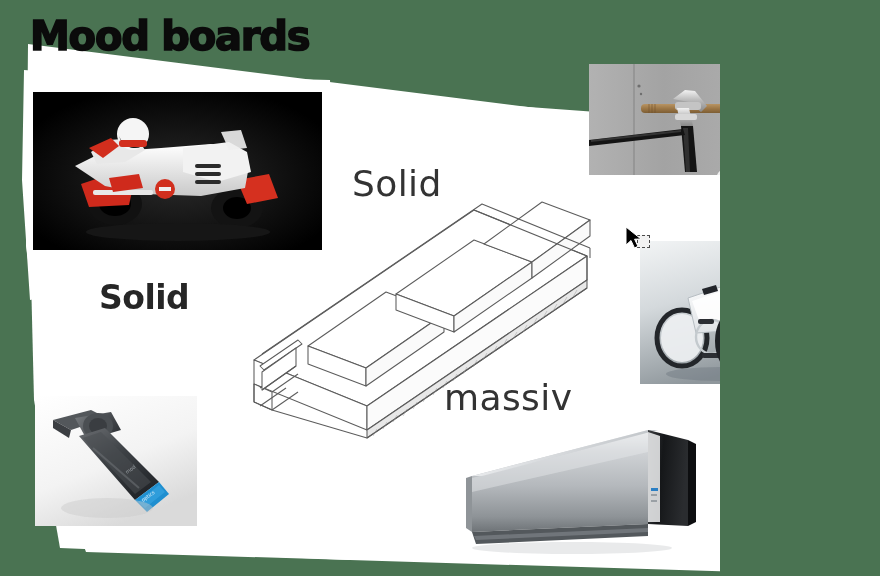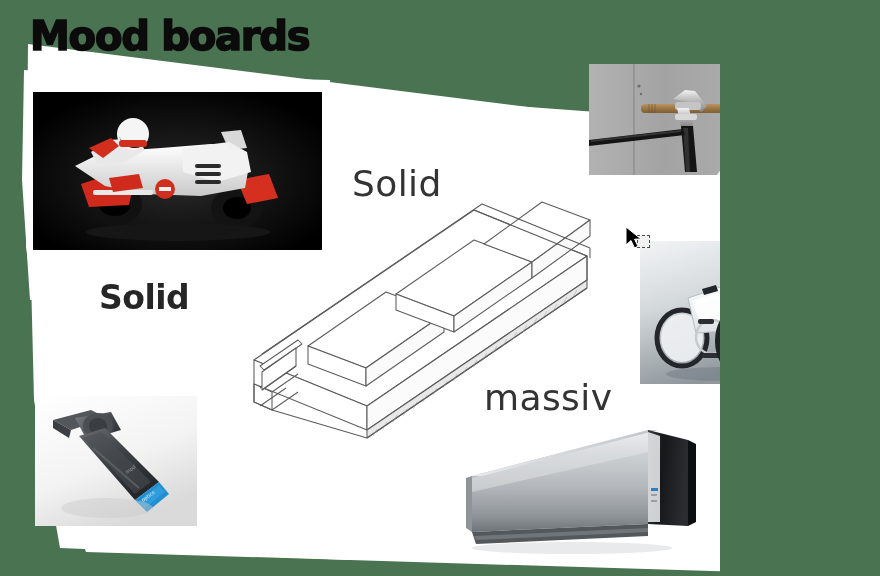--- a/index.html
+++ b/index.html
@@ -90,21 +90,20 @@
     font-weight: 400;
     letter-spacing: 0.4px;
     color: #333;
   }
   .label-massiv {
     left: 444px; top: 380px;
     font-size: 36px;
     font-weight: 400;
     letter-spacing: 0.4px;
     color: #333;
-    margin-left: 40px;
   }
 
   
   .photo { position: absolute; overflow: hidden; }
 
   
   .photo-moto {
     left: 33px; top: 92px;
     width: 289px; height: 158px;
     background: #000;

